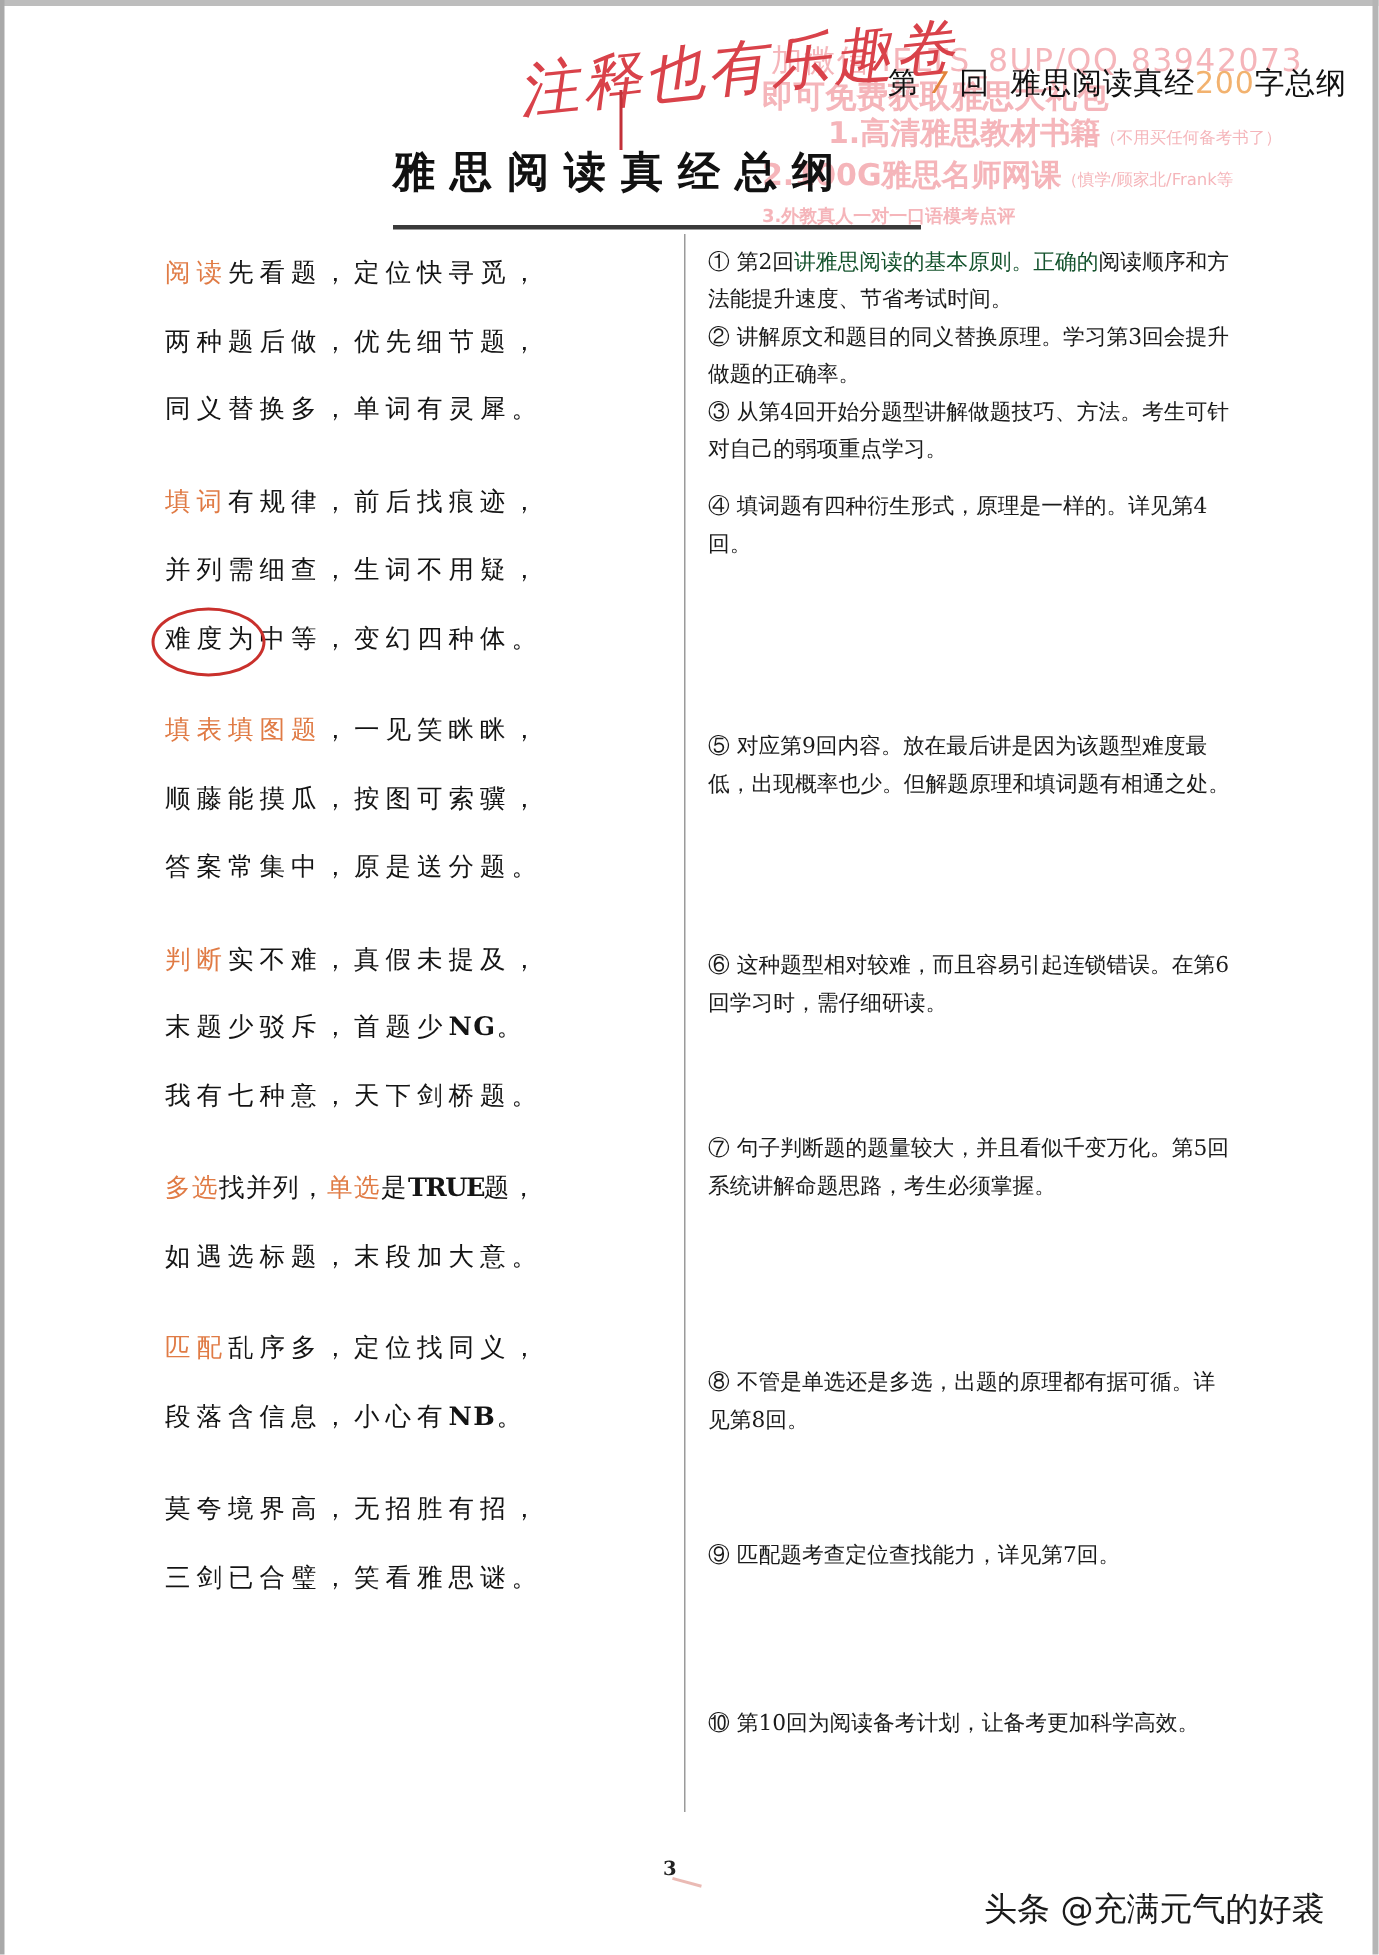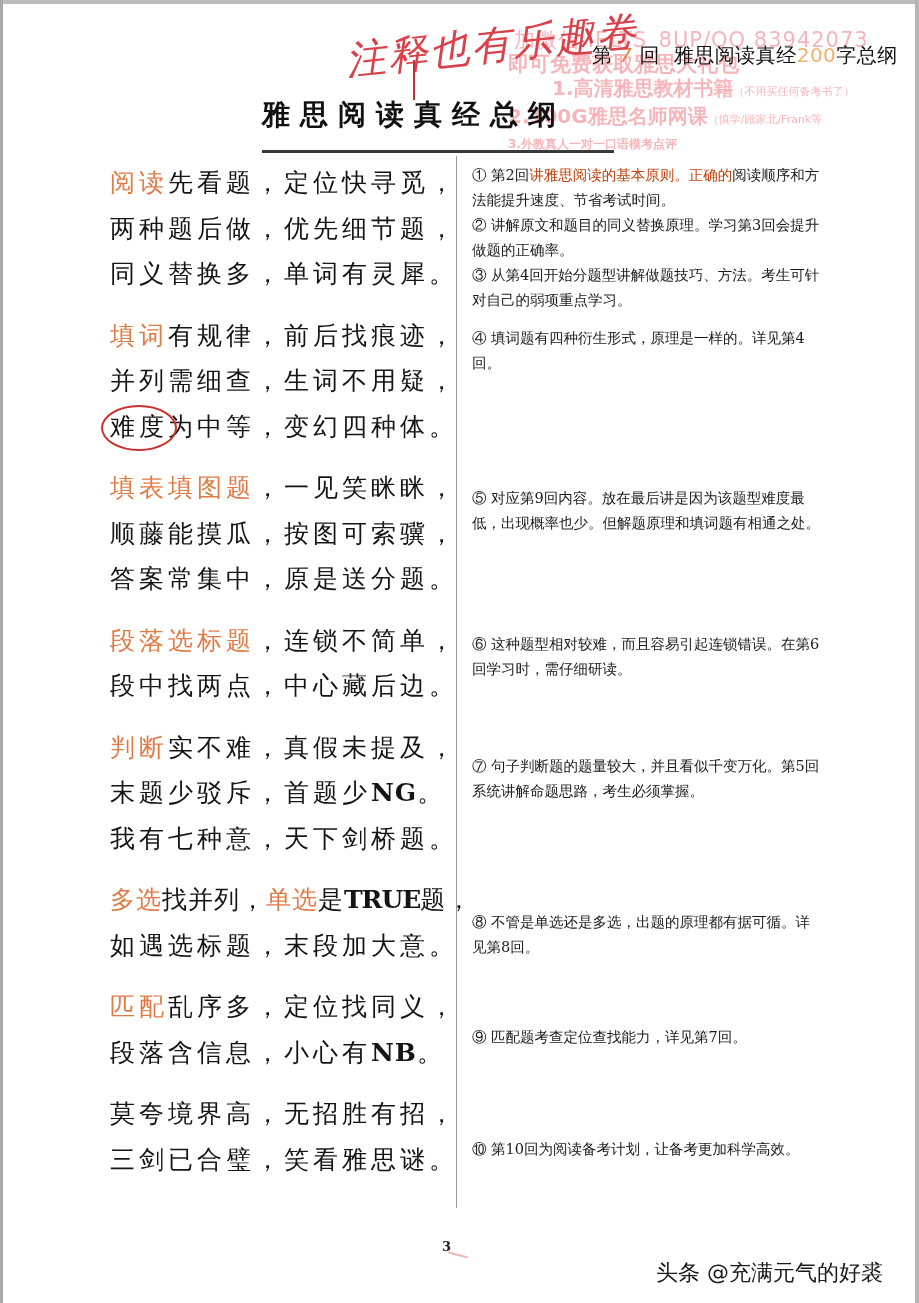--- a/index.html
+++ b/index.html
@@ -75,38 +75,38 @@
       background: #3a3a3a; z-index: 3;
     }
     .col-divider {
       position: absolute; left: 456px; top: 156px; width: 1px; height: 1052px;
       background: #9a9a9a;
     }
     
     .poem { position: absolute; left: 110px; top: 160px; width: 340px; }
     .stanza { margin-bottom: 16px; }
     .line {
-      font-size: 25px; line-height: 45.5px; height: 45.5px;
+      font-size: 17px; line-height: 45.5px; height: 45.5px;
       letter-spacing: 4px; white-space: nowrap; color: #141414;
     }
     .hl { color: #e07b45; }
     .latin { font-family: "DejaVu Serif", serif; font-weight: bold; letter-spacing: 1px; }
     .circled { position: relative; display: inline-block; }
     .circled::after {
       content: ""; position: absolute; left: -9px; top: 1px; width: 72px; height: 42px;
       border: 2px solid #c9302c; border-radius: 50%;
     }
     
     .notes { position: absolute; left: 472px; top: 160px; width: 360px; }
     .note {
       position: absolute; left: 0; width: 350px;
       font-family: "DejaVu Serif", serif;
       font-size: 14.5px; line-height: 25px; color: #1a1a1a;
     }
-    .note .red { color: #c2410c; }
+    .note .red { color: #14532d; }
     
     .page-num {
       position: absolute; left: 442px; top: 1239px;
       font-family: "DejaVu Serif", serif; font-size: 13px; font-weight: bold; color: #222;
     }
     .page-num-mark {
       position: absolute; left: 449px; top: 1246px; width: 20px; height: 8px;
       border-bottom: 2px solid rgba(220,140,130,0.6); transform: rotate(15deg);
     }
     .footer-credit {
@@ -156,24 +156,20 @@
     <div class="line"><span>并列需细查，生词不用疑，</span></div>
     <div class="line"><span class="circled">难度</span><span>为中等，变幻四种体。</span></div>
   </div>
 
   <div class="stanza">
     <div class="line"><span class="hl">填表填图题</span><span>，一见笑眯眯，</span></div>
     <div class="line"><span>顺藤能摸瓜，按图可索骥，</span></div>
     <div class="line"><span>答案常集中，原是送分题。</span></div>
   </div>
 
-  <div class="stanza">
-    <div class="line"><span class="hl">段落选标题</span><span>，连锁不简单，</span></div>
-    <div class="line"><span>段中找两点，中心藏后边。</span></div>
-  </div>
 
   <div class="stanza">
     <div class="line"><span class="hl">判断</span><span>实不难，真假未提及，</span></div>
     <div class="line"><span>末题少驳斥，首题少</span><span class="latin">NG</span><span>。</span></div>
     <div class="line"><span>我有七种意，天下剑桥题。</span></div>
   </div>
 
   <div class="stanza">
     <div class="line" style="letter-spacing:1px"><span class="hl">多选</span><span>找并列，</span><span class="hl">单选</span><span>是</span><span class="latin" style="font-weight:bold;letter-spacing:-1px">TRUE</span><span>题，</span></div>
     <div class="line"><span>如遇选标题，末段加大意。</span></div>

